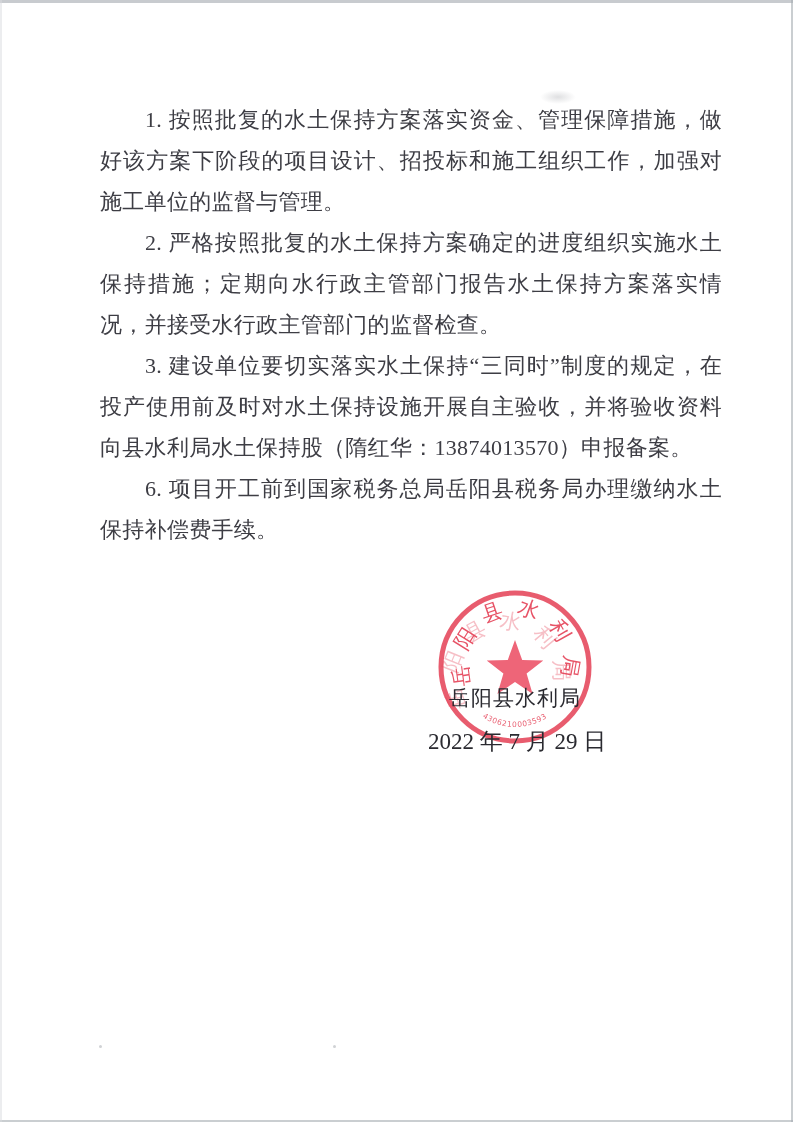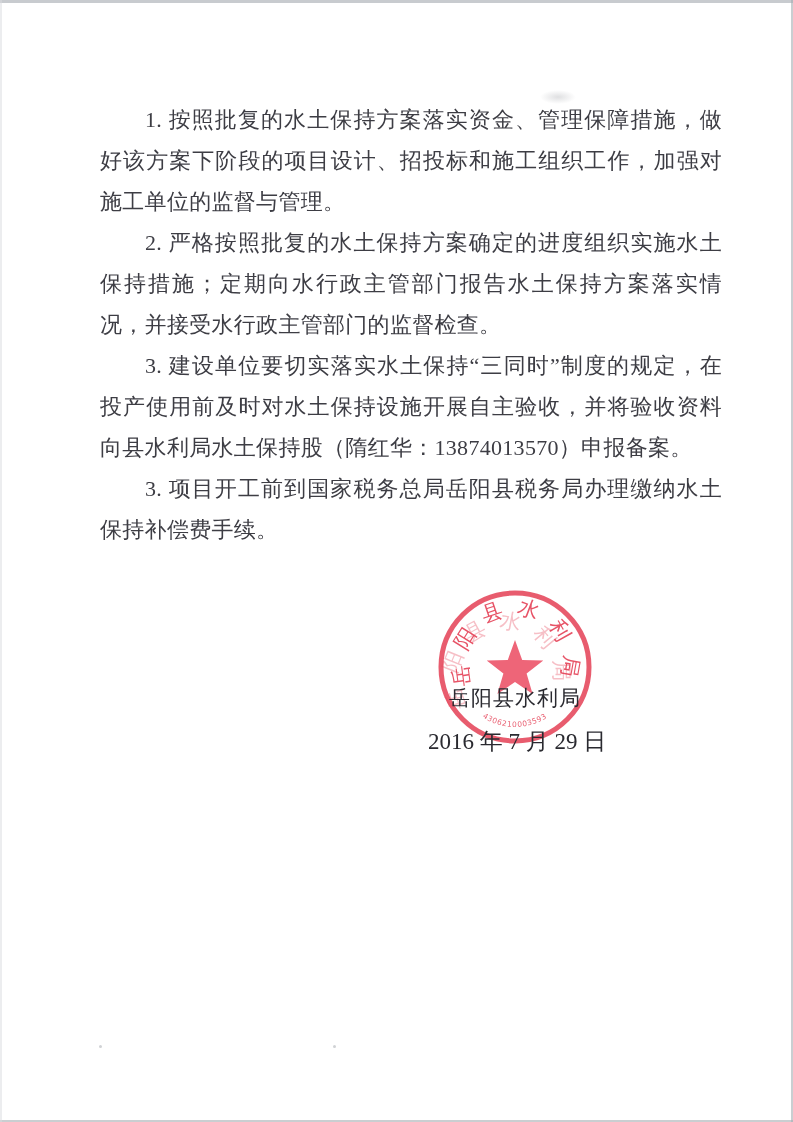--- a/index.html
+++ b/index.html
@@ -58,21 +58,21 @@
   <div class="edge-left"></div>
 
   <div class="smudge"></div>
   <div class="speck s1"></div>
   <div class="speck s2"></div>
 
   <div class="content">
     <p>1. 按照批复的水土保持方案落实资金、管理保障措施，做好该方案下阶段的项目设计、招投标和施工组织工作，加强对施工单位的监督与管理。</p>
     <p>2. 严格按照批复的水土保持方案确定的进度组织实施水土保持措施；定期向水行政主管部门报告水土保持方案落实情况，并接受水行政主管部门的监督检查。</p>
     <p>3. 建设单位要切实落实水土保持“三同时”制度的规定，在投产使用前及时对水土保持设施开展自主验收，并将验收资料向县水利局水土保持股（隋红华：13874013570）申报备案。</p>
-    <p>3. 项目开工前到国家税务总局岳阳县税务局办理缴纳水土保持补偿费手续。</p>
+    <p>6. 项目开工前到国家税务总局岳阳县税务局办理缴纳水土保持补偿费手续。</p>
   </div>
 
   <div class="seal">
     <svg width="160" height="160" viewBox="0 0 160 160">
       <defs>
         <path id="sealArc" d="M 38.3 98.4 A 48 48 0 1 1 121.7 98.4" fill="none"></path>
         <path id="serialArc" d="M 45.6 128.1 A 60 60 0 0 0 114.4 128.1" fill="none"></path>
       </defs>
       <circle class="seal-ring" cx="80" cy="79" r="74"></circle>
       <polygon class="seal-star" points="80,52 87.2,71.9 108.3,72.5 91.6,85.6 97.6,105.9 80,94 62.4,105.9 68.4,85.6 51.7,72.5 72.8,71.9"></polygon>
@@ -82,15 +82,15 @@
       <text class="ring-text">
         <textPath href="#sealArc" startOffset="2">岳阳县水利局</textPath>
       </text>
       <text class="serial-text">
         <textPath href="#serialArc" startOffset="2">4306210003593</textPath>
       </text>
     </svg>
   </div>
 
   <div class="sig-agency">岳阳县水利局</div>
-  <div class="sig-date">2016 年 7 月 29 日</div>
+  <div class="sig-date">2022 年 7 月 29 日</div>
 
 </div>
 
 </body></html>

